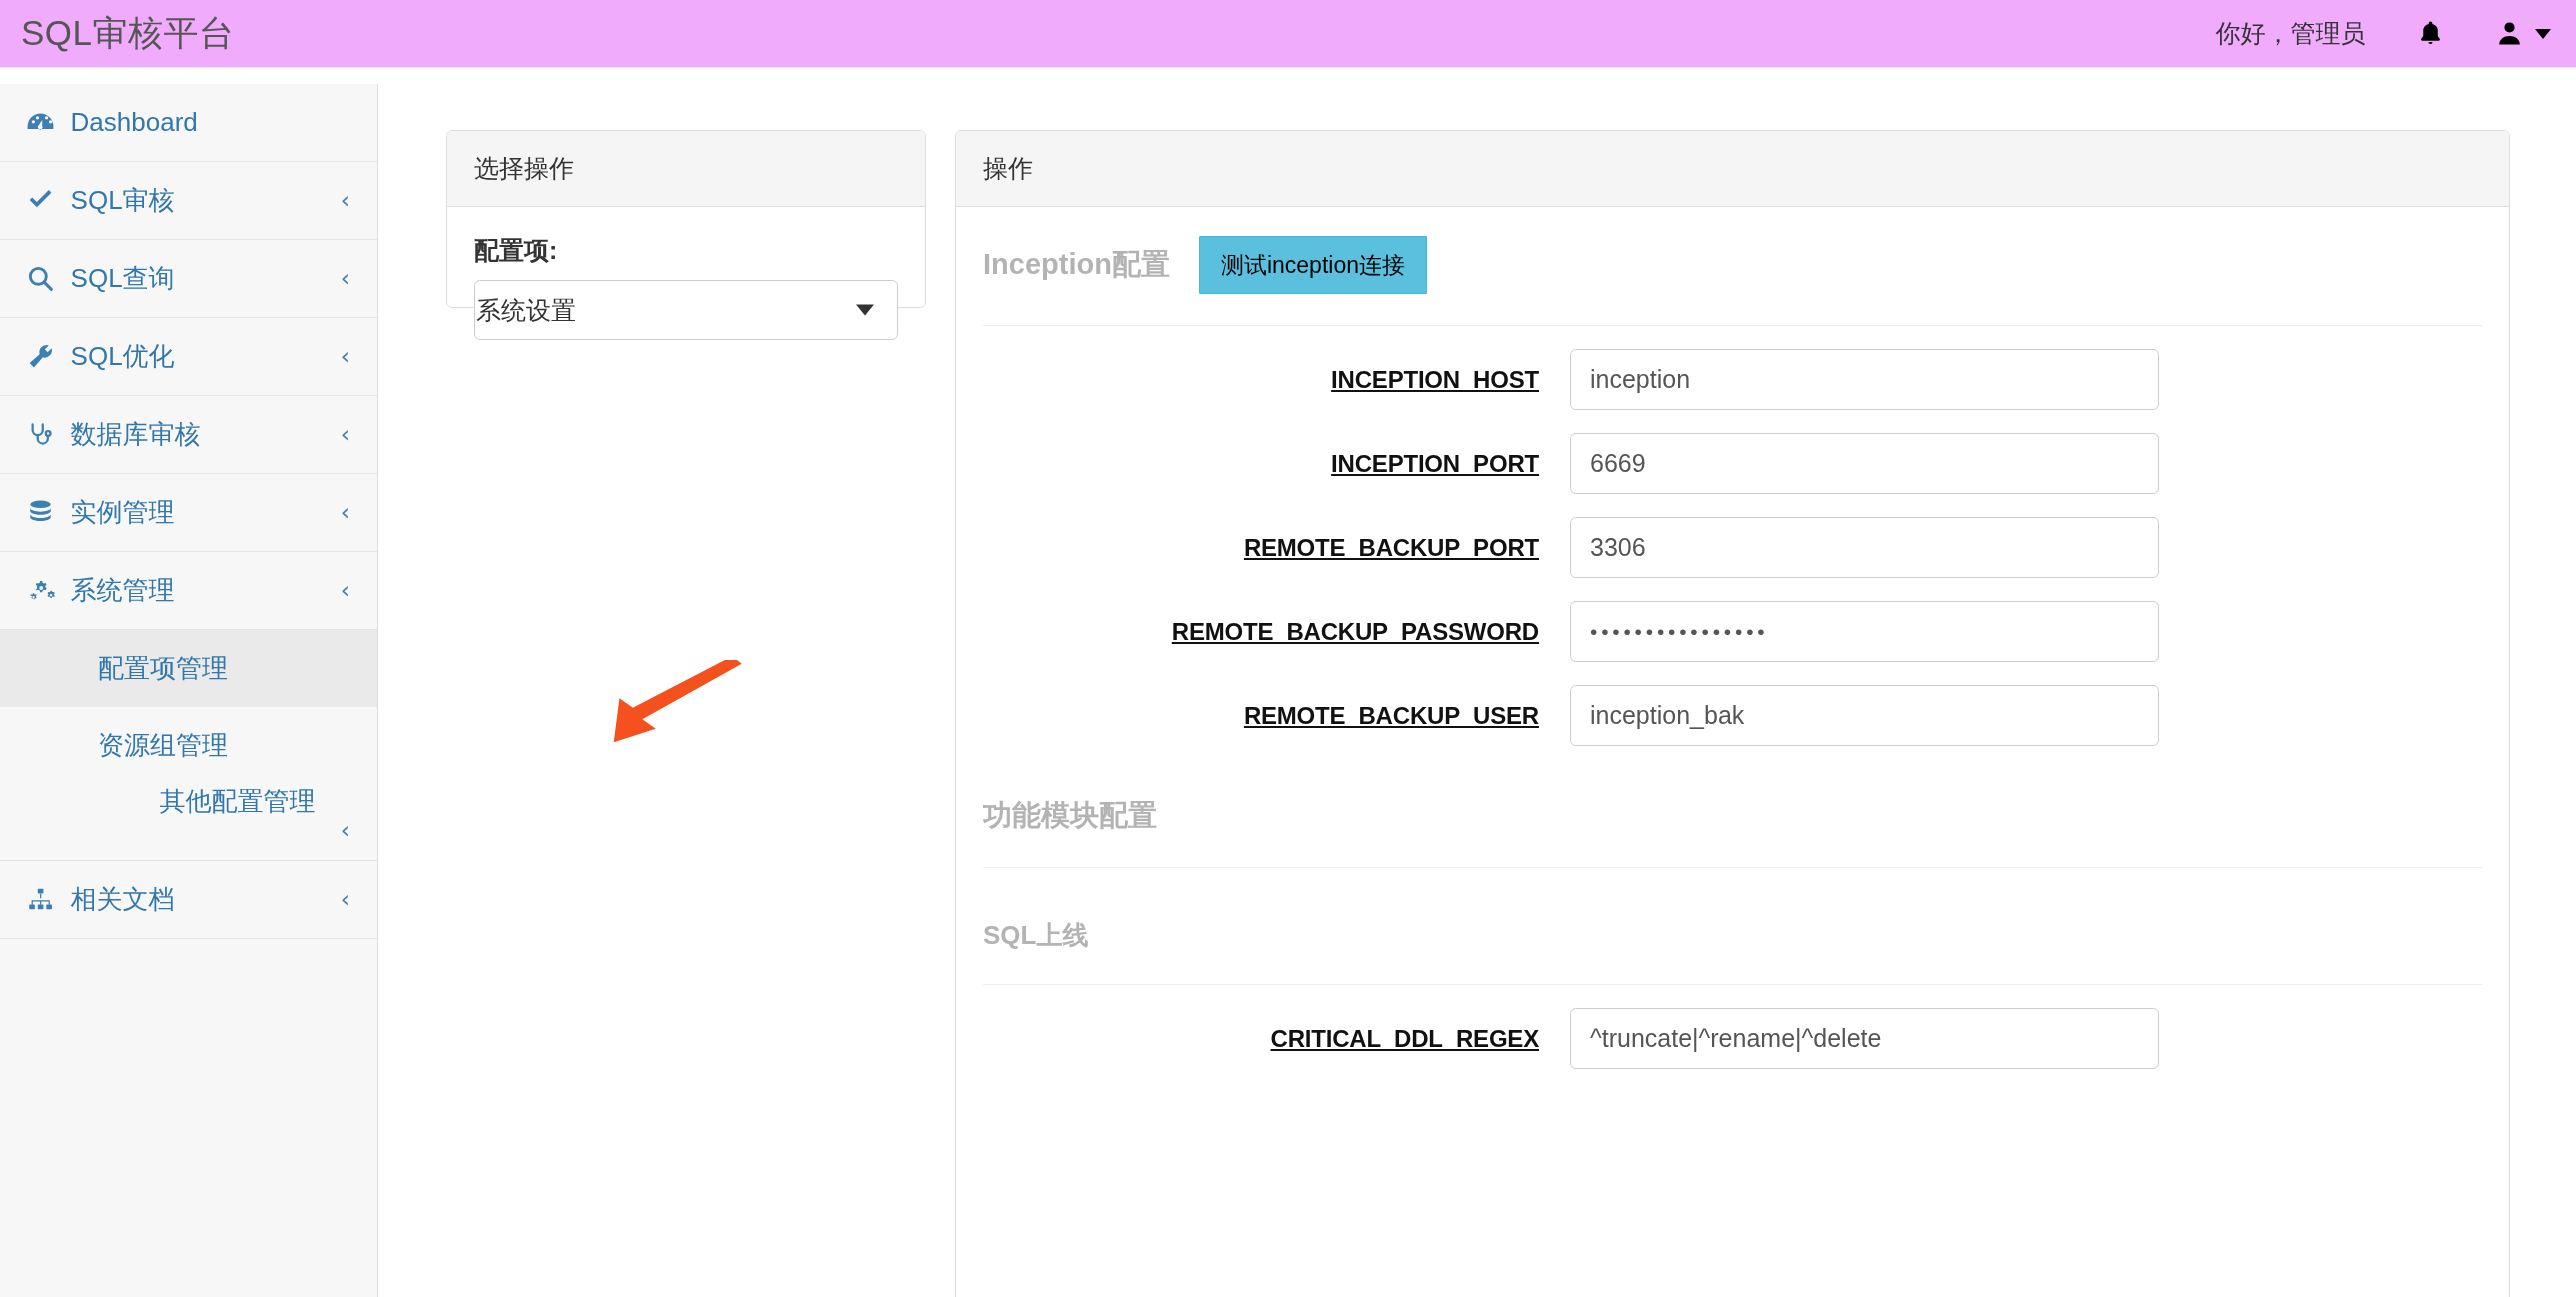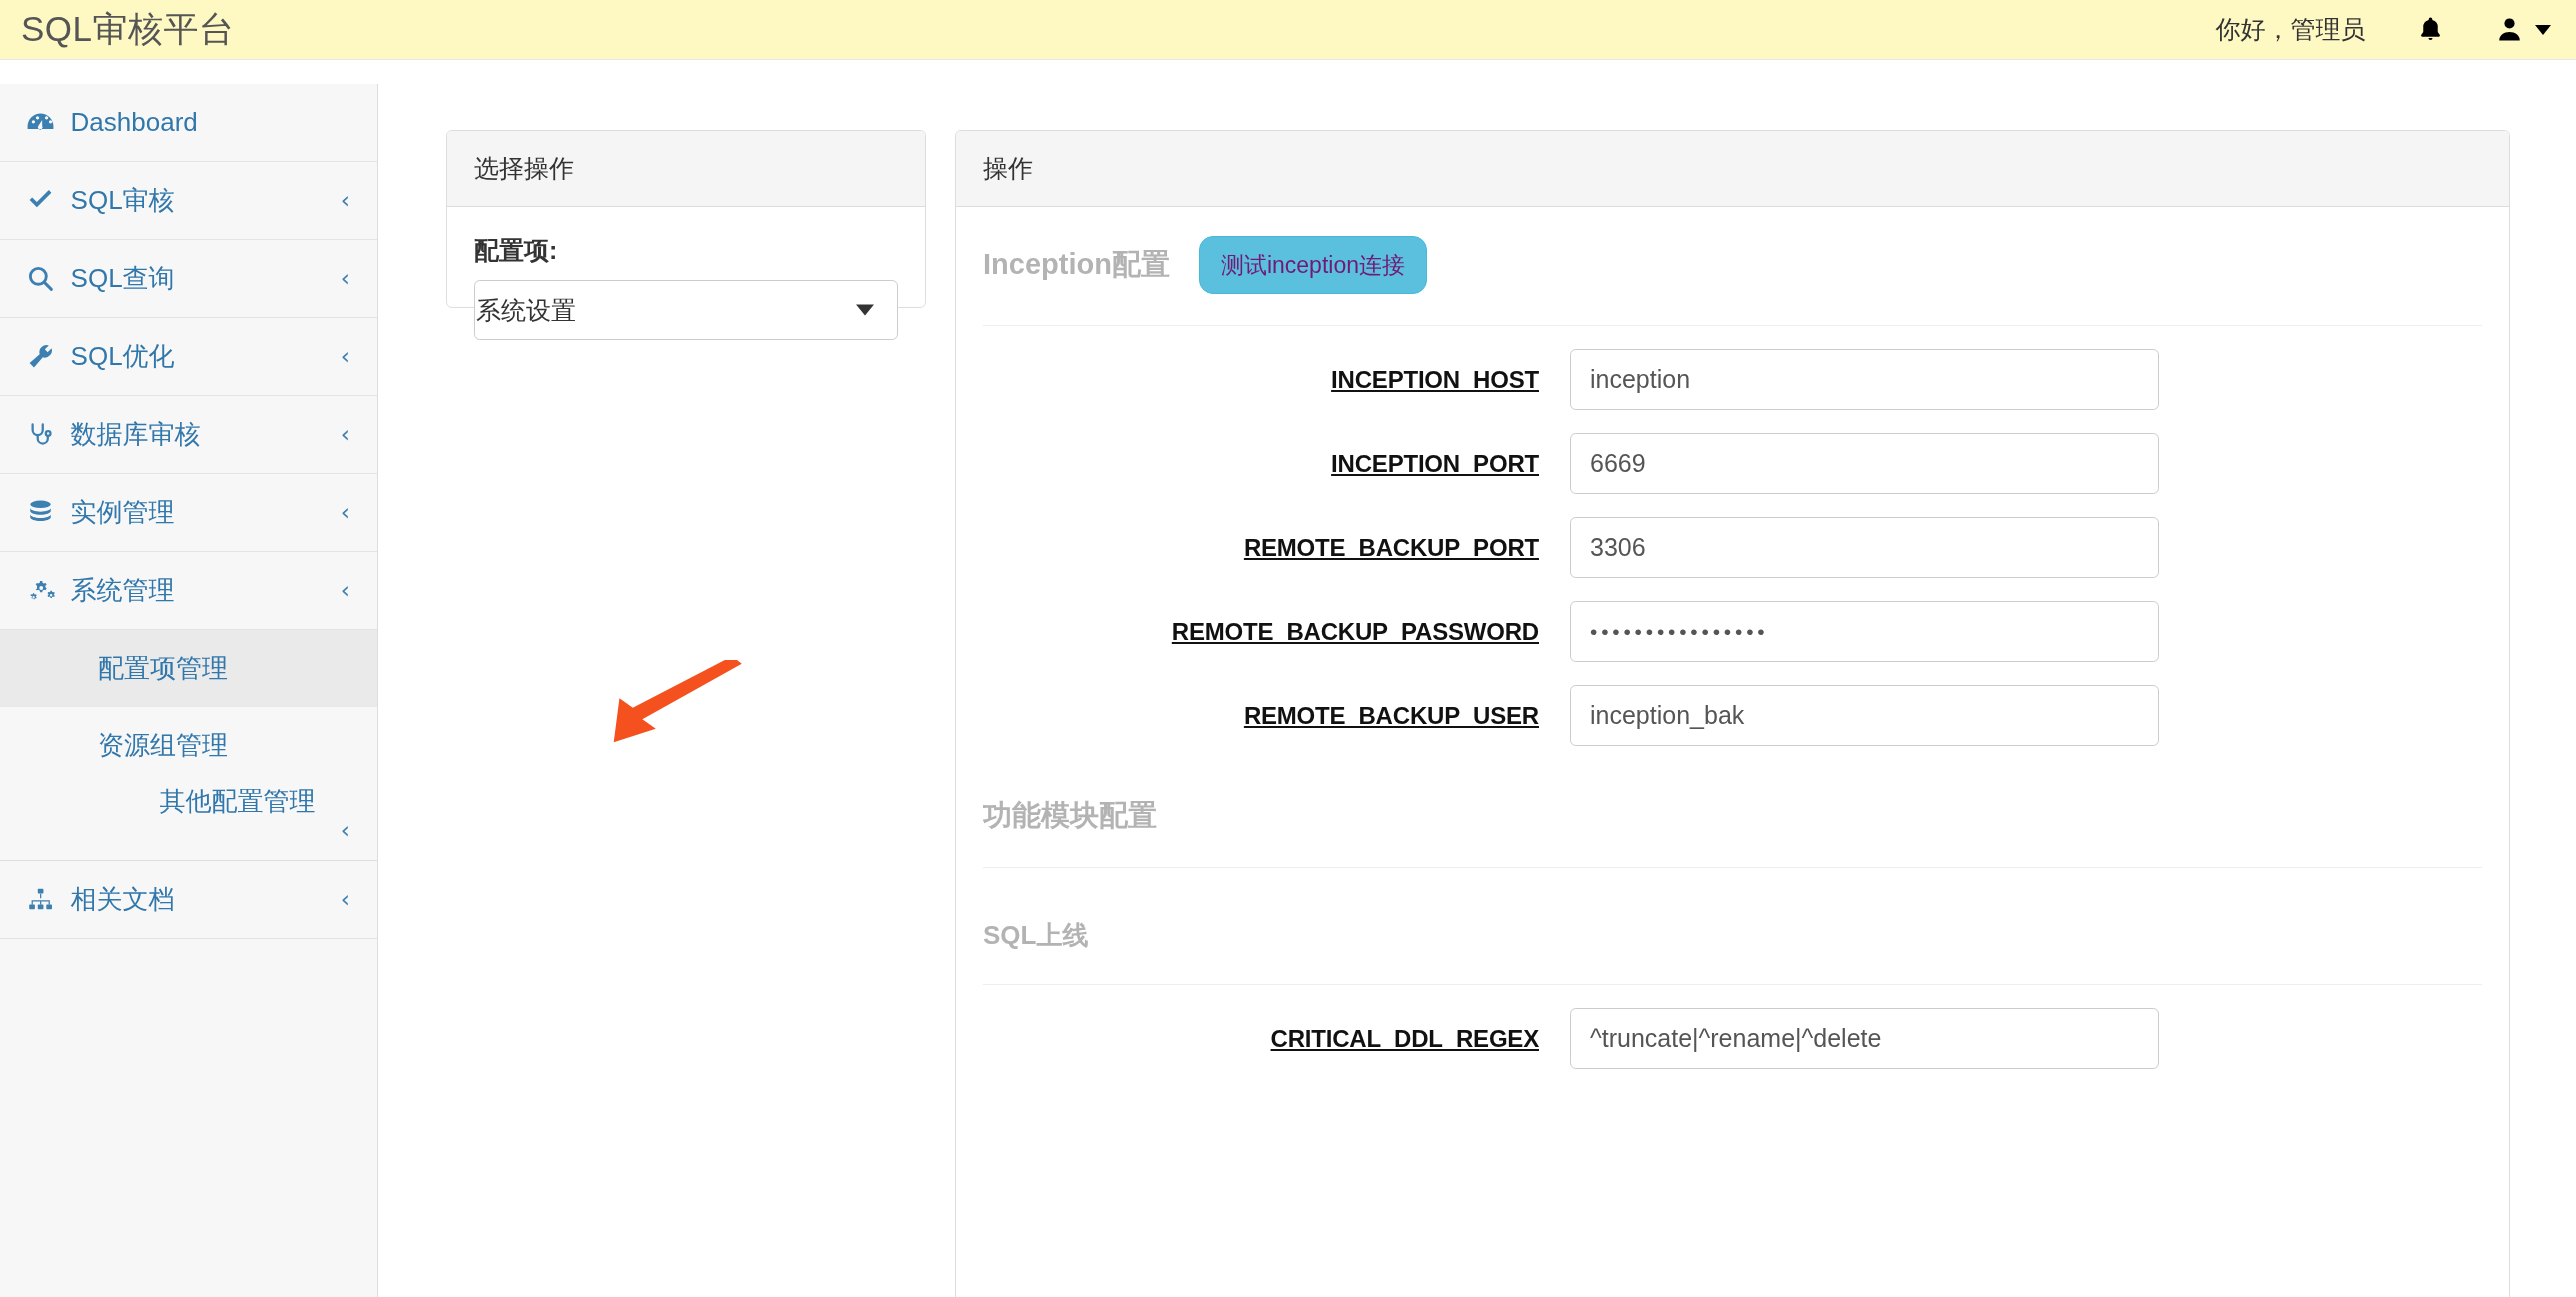--- a/index.html
+++ b/index.html
@@ -8,22 +8,22 @@
     width: 2576px; height: 1298px;
     overflow: hidden;
     background: #ffffff;
     font-family: "Liberation Sans", "DejaVu Sans", sans-serif;
     -webkit-font-smoothing: antialiased;
   }
 
   
   .navbar {
     position: absolute; left: 0; top: 0;
-    width: 2576px; height: 60px;
-    background: #fef9c3;
+    width: 2576px; height: 68px;
+    background: #f0abfc;
     border-bottom: 1px solid #e7e7e7;
     display: flex; align-items: center;
   }
   .brand {
     margin-left: 21px;
     font-size: 35px;
     color: #555555;
     font-weight: 400;
     letter-spacing: 0.5px;
   }
@@ -173,22 +173,22 @@
     font-weight: bold;
     color: #b3b3b3;
     display: flex;
     align-items: center;
     white-space: nowrap;
   }
   .btn-info {
     margin-left: 29px;
     background: #5bc0de;
     border: 1px solid #46b8da;
-    border-radius: 14px;
-    color: #701a75;
+    border-radius: 1px;
+    color: #000000;
     font-size: 23px;
     padding: 12.5px 21px;
     cursor: pointer;
     white-space: nowrap;
   }
   .hr-line {
     border: none;
     border-top: 1px solid #eeeeee;
     margin: 31px 0 0 0;
   }

